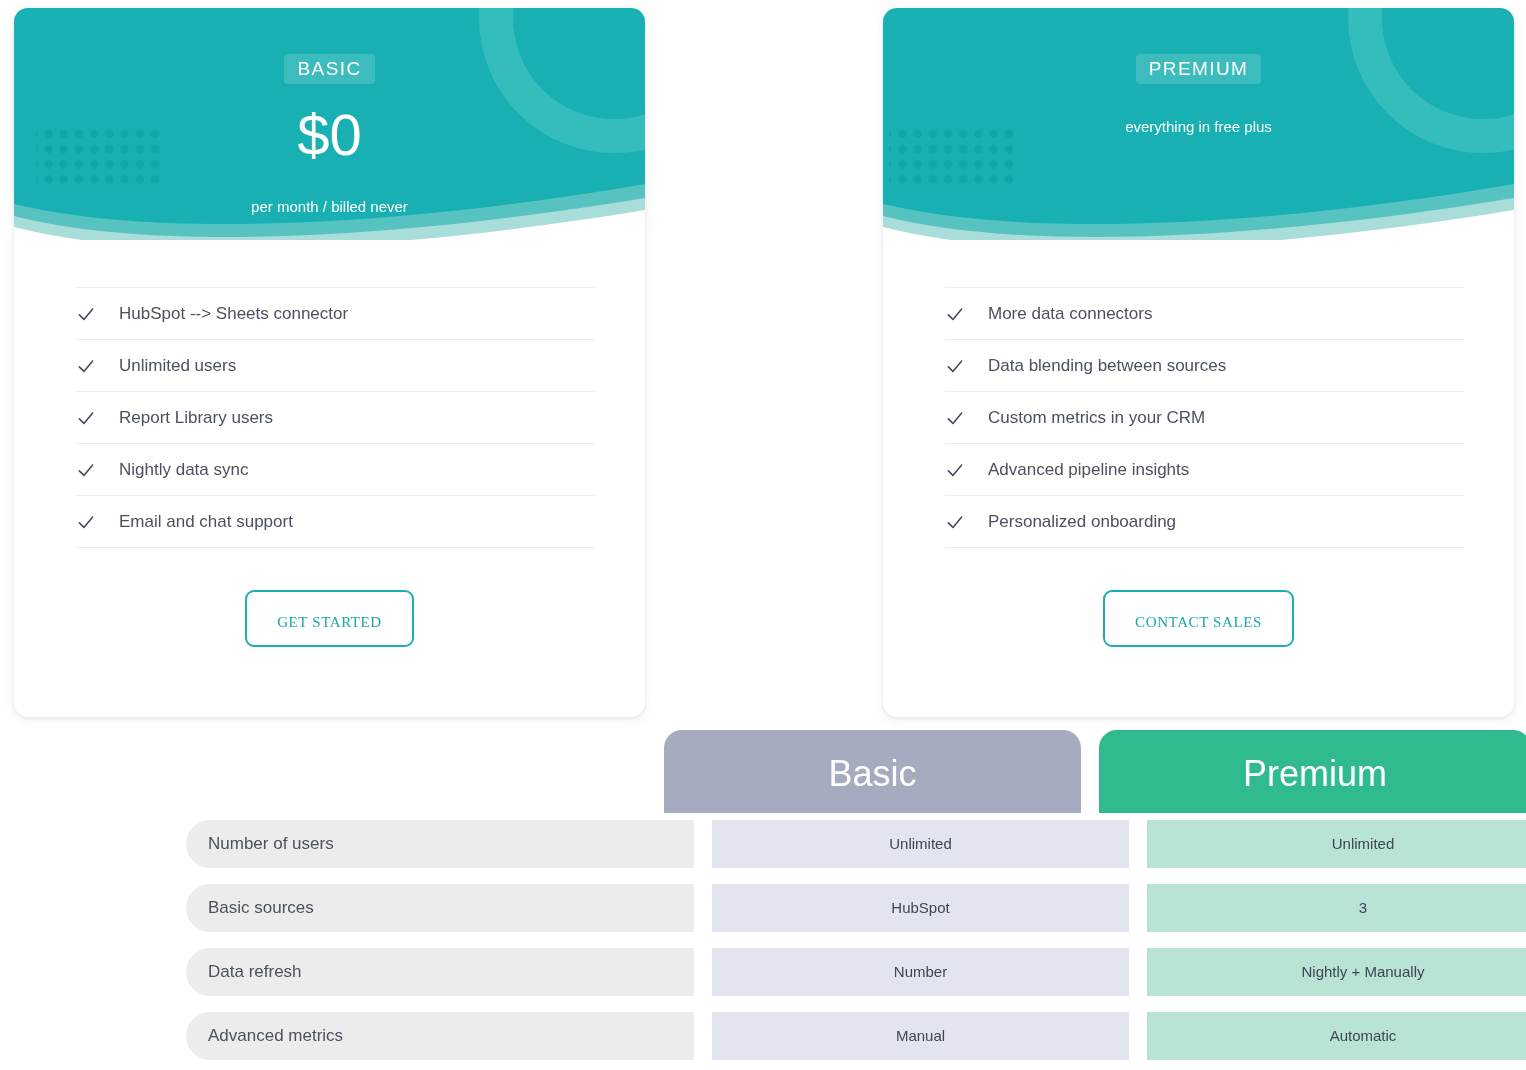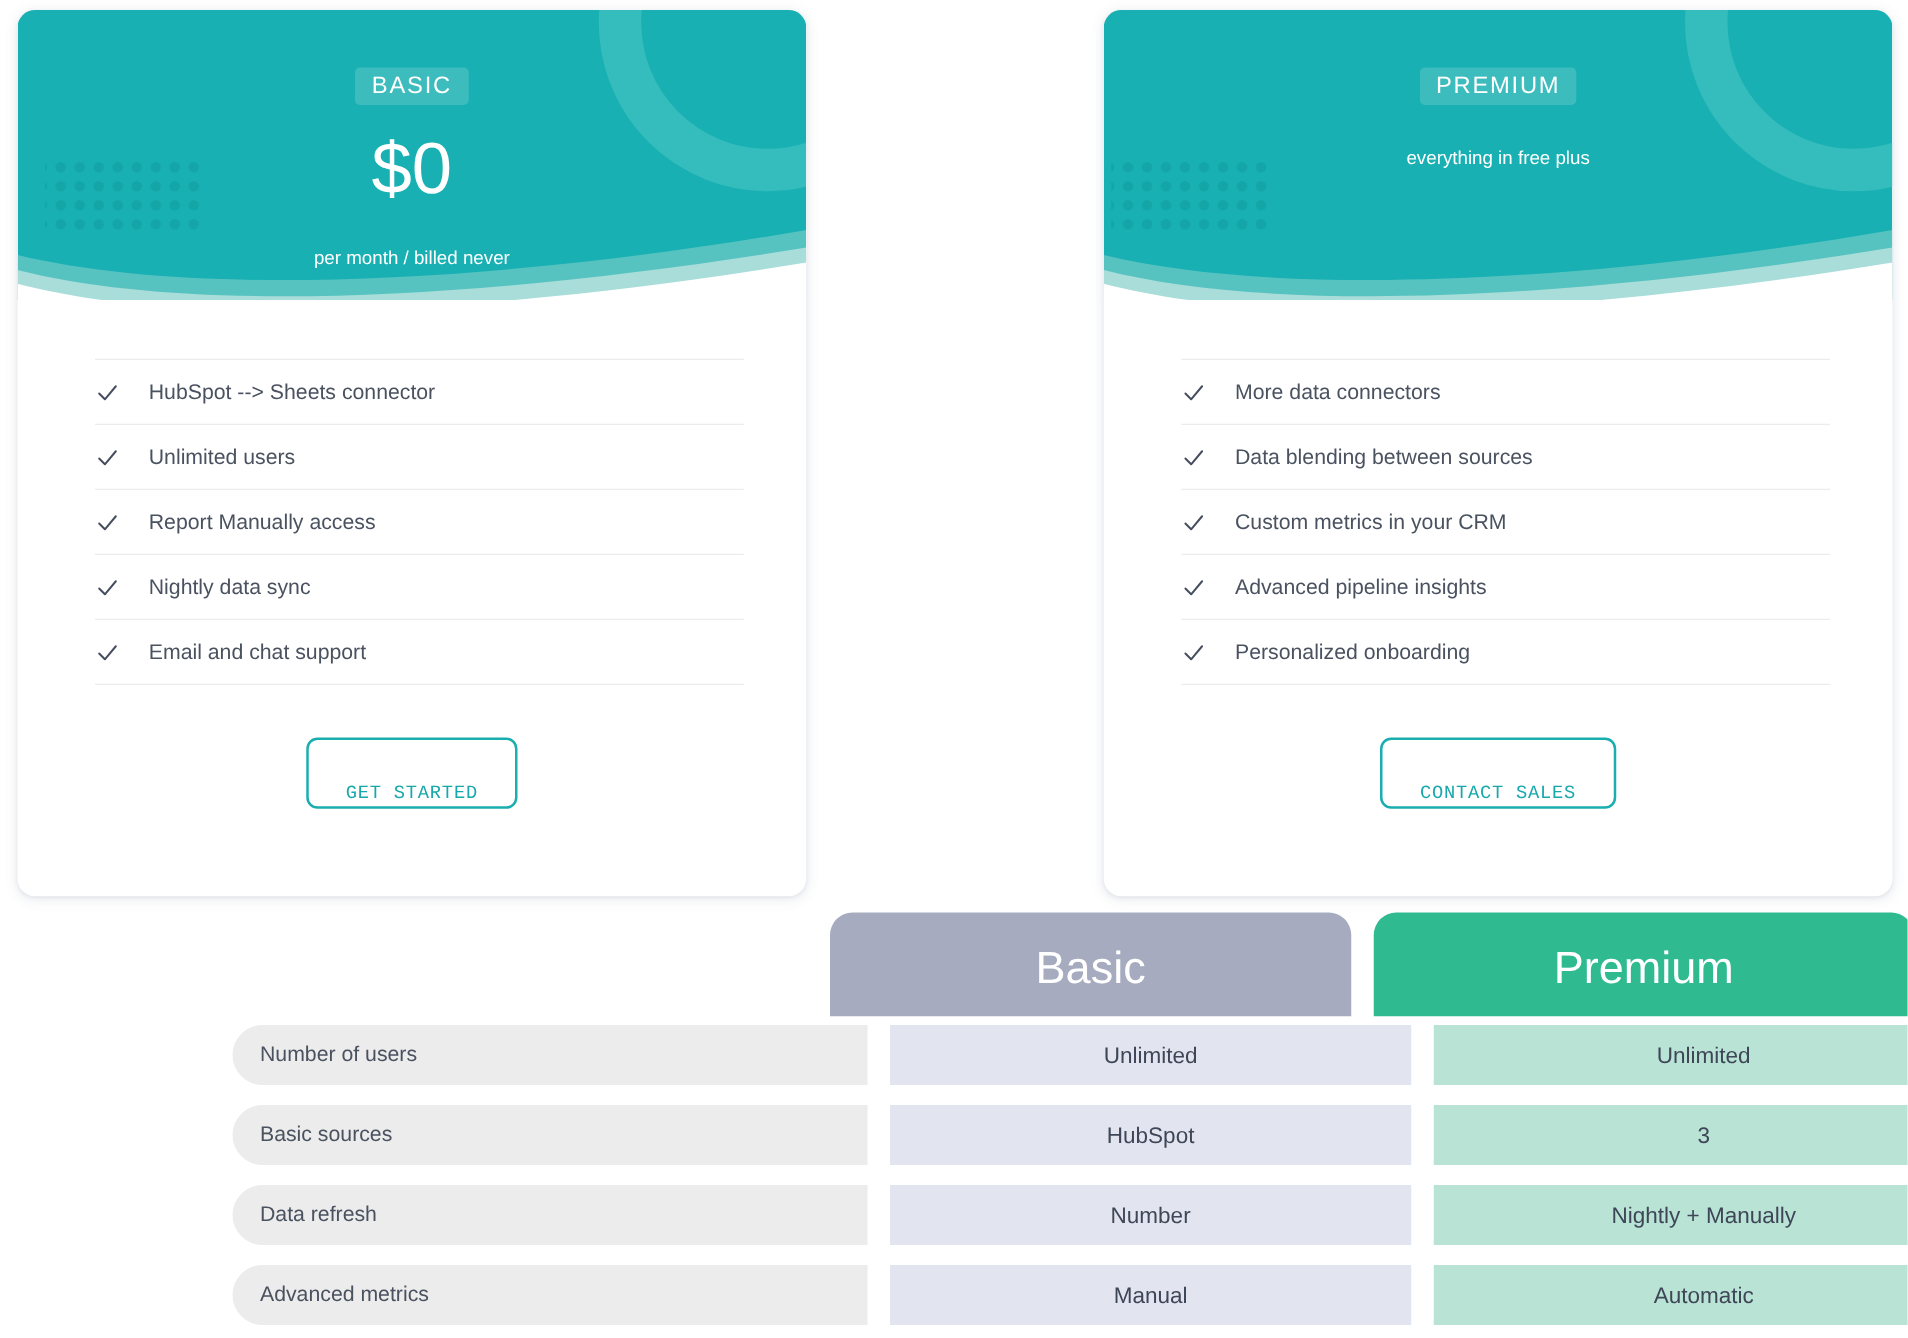--- a/index.html
+++ b/index.html
@@ -109,23 +109,23 @@
 
   
   .cta-wrap { text-align: center; margin-top: 42px; }
   .cta-btn {
     display: inline-block;
     border: 2px solid #1aaeb0;
     background: #ffffff;
     color: #17a8ab;
     font-size: 15px;
     letter-spacing: 0.6px;
-    font-family: Liberation Mono, monospace;
-    font-weight: 400;
-    padding: 16px 30px;
+    font-family: Liberation Serif, serif;
+    font-weight: 400;
+    padding: 4px 30px;
     height: 57px;
     line-height: 53px;
     border-radius: 9px;
     cursor: pointer;
   }
 
   
   .compare {
     position: absolute;
     left: 0;
@@ -179,21 +179,21 @@
     color: #4a5260;
     font-size: 17px;
     line-height: 48px;
     padding-left: 22px;
   }
   .cmp-val {
     position: absolute;
     height: 48px;
     top: 7px;
     text-align: center;
-    font-size: 18px;
+    font-size: 15px;
     color: #3e4657;
     line-height: 48px;
   }
   .cmp-val.basic   { left: 664px;  width: 417px; background: #e2e5ef; }
   .cmp-val.premium { left: 1099px; width: 432px; background: #b9e3d5; }
 </style>
 </head>
 <body>
 
 <div id="stage">
@@ -243,21 +243,21 @@
             </svg>
         </span>
         <span class="feature-text">Unlimited users</span>
       </li>
       <li class="feature-row">
         <span class="check-icon">
           <svg viewBox="0 0 24 24" fill="none" stroke="currentColor" stroke-width="1.9" stroke-linecap="round" stroke-linejoin="round">
               <polyline points="4,13 9.5,18.5 20,6"></polyline>
             </svg>
         </span>
-        <span class="feature-text">Report Manually access</span>
+        <span class="feature-text">Report Library users</span>
       </li>
       <li class="feature-row">
         <span class="check-icon">
           <svg viewBox="0 0 24 24" fill="none" stroke="currentColor" stroke-width="1.9" stroke-linecap="round" stroke-linejoin="round">
               <polyline points="4,13 9.5,18.5 20,6"></polyline>
             </svg>
         </span>
         <span class="feature-text">Nightly data sync</span>
       </li>
       <li class="feature-row">

